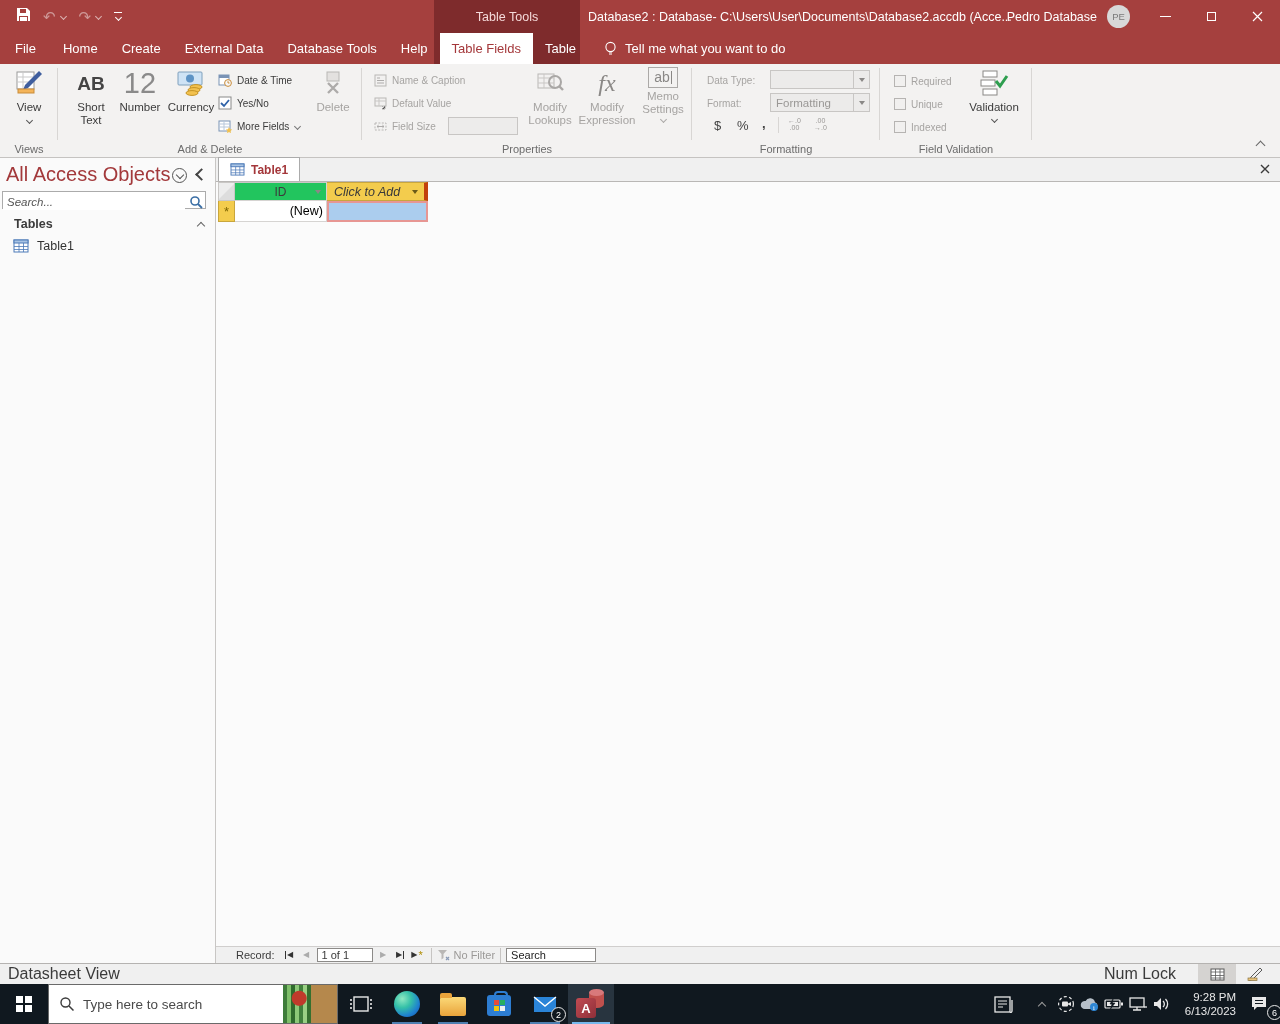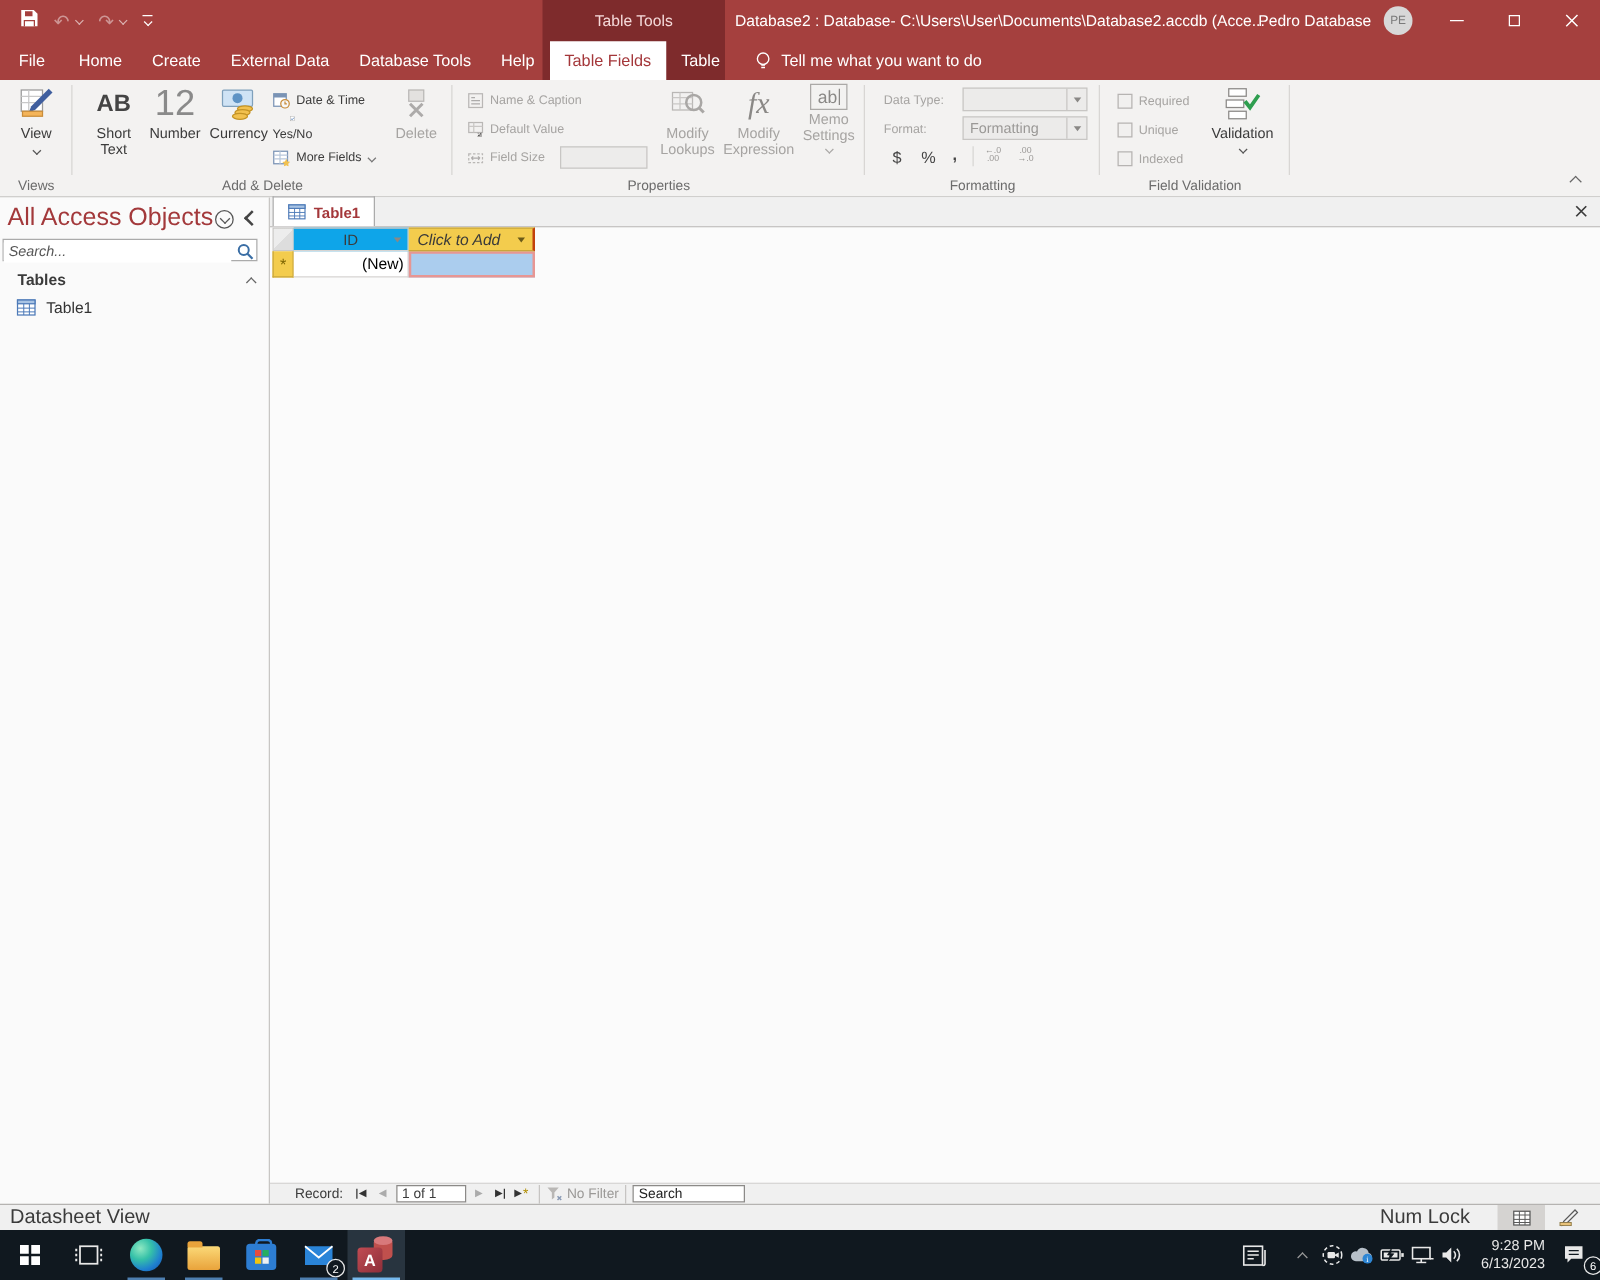--- a/index.html
+++ b/index.html
@@ -70,23 +70,23 @@
   #doctabs { height:24px; background:#F0F0F0; border-bottom:1px solid #B9B7B5; display:flex; align-items:flex-end; position:relative; }
   #doctab1 { margin-left:2px; height:24px; background:#fff; border:1px solid #ABABAB; border-bottom:none; display:flex; align-items:center; gap:6px; padding:0 11px; font-size:12px; font-weight:bold; color:#A4373A; }
   #doctab-close { position:absolute; right:8px; top:4px; width:14px; height:14px; display:flex; align-items:center; justify-content:center; }
 
   #sheet { flex:1; position:relative; background:#FBFBFB; }
   #grid { position:absolute; left:2px; top:0; }
   .hrow { display:flex; height:19px; }
   .drow { display:flex; height:21px; }
   .cell { border-right:1px solid #D6D4D2; border-bottom:1px solid #D6D4D2; }
   #corner-cell { width:17px; background:linear-gradient(135deg,#EDEDED 49%,#DDDDDD 51%); border:1px solid #C9C7C5; }
-  #id-header { width:92px; background:#0ea5e9; border-top:1px solid #C9C7C5; display:flex; align-items:center; justify-content:center; position:relative; font-size:12px; color:#3B3B3B; }
+  #id-header { width:92px; background:#22c55e; border-top:1px solid #C9C7C5; display:flex; align-items:center; justify-content:center; position:relative; font-size:12px; color:#3B3B3B; }
   #id-header .tri-down { position:absolute; right:5px; }
-  #add-header { width:101px; background:#F3CC4D; border-top:1px solid #C9A63C; border-right:2px solid #c2410c; border-bottom:1px solid #C9A63C; display:flex; align-items:center; position:relative; font-size:12.5px; font-style:italic; color:#3A3A3A; padding-left:7px; }
+  #add-header { width:101px; background:#F3CC4D; border-top:1px solid #C9A63C; border-right:4px solid #c2410c; border-bottom:1px solid #C9A63C; display:flex; align-items:center; position:relative; font-size:12.5px; font-style:italic; color:#3A3A3A; padding-left:7px; }
   #add-header .tri-down { position:absolute; right:6px; border-top-color:#6B5A18; }
   #row-selector { width:17px; background:#F3CC4D; border-left:1px solid #C9A63C; border-bottom:1px solid #C9A63C; border-right:1px solid #C9A63C; display:flex; align-items:center; justify-content:center; font-size:13px; color:#7D6400; }
   #new-cell { width:92px; background:#fff; display:flex; align-items:center; justify-content:flex-end; padding-right:3px; font-size:12.5px; color:#000000; }
   #sel-cell { width:101px; background:#ABCDEE; border:2px solid #E79693; }
 
   
   #recordbar { height:17px; background:#F0F0F0; border-top:1px solid #D0CECD; display:flex; align-items:center; font-size:11px; color:#3B3B3B; }
   .rb-btn { display:flex; align-items:center; justify-content:center; width:17px; height:15px; font-size:8px; color:#333; }
   .rb-btn.dis { color:#ABABAB; }
   .navglyph { font-size:8px; line-height:8px; }
@@ -246,21 +246,21 @@
 
     <div class="smallbtn" style="left:160px;top:6px;">
       <svg width="14" height="14" viewBox="0 0 14 14">
           <rect x="1" y="2" width="10" height="10" fill="#fff" stroke="#7A93B5"></rect>
           <rect x="1" y="2" width="10" height="3" fill="#7A93B5"></rect>
           <circle cx="10" cy="10" r="3.4" fill="#F7F7F7" stroke="#C98C3A"></circle>
           <path d="M10 8.2v1.8h1.5" stroke="#C98C3A" fill="none"></path>
         </svg>
       <span>Date &amp; Time</span>
     </div>
-    <div class="smallbtn" style="left:160px;top:29px;flex-direction:column;">
+    <div class="smallbtn" style="left:160px;top:29px;">
       <svg width="14" height="14" viewBox="0 0 14 14">
           <rect x="1" y="1" width="12" height="12" fill="#fff" stroke="#8A8A8A"></rect>
           <path d="M3 7l3 3 5-6" stroke="#2E62A8" stroke-width="1.8" fill="none"></path>
         </svg>
       <span>Yes/No</span>
     </div>
     <div class="smallbtn" style="left:160px;top:52px;">
       <svg width="14" height="14" viewBox="0 0 14 14">
           <rect x="1" y="2" width="11" height="10" fill="#fff" stroke="#7A93B5"></rect>
           <path d="M1 5h11M1 8h11M6 2v10" stroke="#B9C8DB"></path>
@@ -514,20 +514,28 @@
 
 <div id="taskbar">
   <div class="tb-slot" id="tb-start">
     <span class="winlogo">
         <div></div>
         <div></div>
         <div></div>
         <div></div>
       </span>
   </div>
+  <div id="tb-searchbox">
+    <svg width="16" height="16" viewBox="0 0 16 16" style="margin-left:10px;">
+        <circle cx="6.5" cy="6.5" r="4.5" fill="none" stroke="#3B3B3B" stroke-width="1.4"></circle>
+        <path d="M10 10l4.5 4.5" stroke="#3B3B3B" stroke-width="1.5"></path>
+      </svg>
+    <input placeholder="Type here to search" style="">
+    <span id="tb-search-art"></span>
+  </div>
   <div class="tb-slot">
     <svg width="22" height="20" viewBox="0 0 22 20">
         <rect x="4" y="3" width="14" height="14" fill="none" stroke="#E8E8E8" stroke-width="1.4"></rect>
         <path d="M1 5v2M1 9v2M1 13v2M21 5v2M21 9v2M21 13v2" stroke="#E8E8E8" stroke-width="1.6"></path>
       </svg>
   </div>
   <div class="tb-slot">
     <span class="edge-ico"></span>
     <span class="tb-underline"></span>
   </div>

